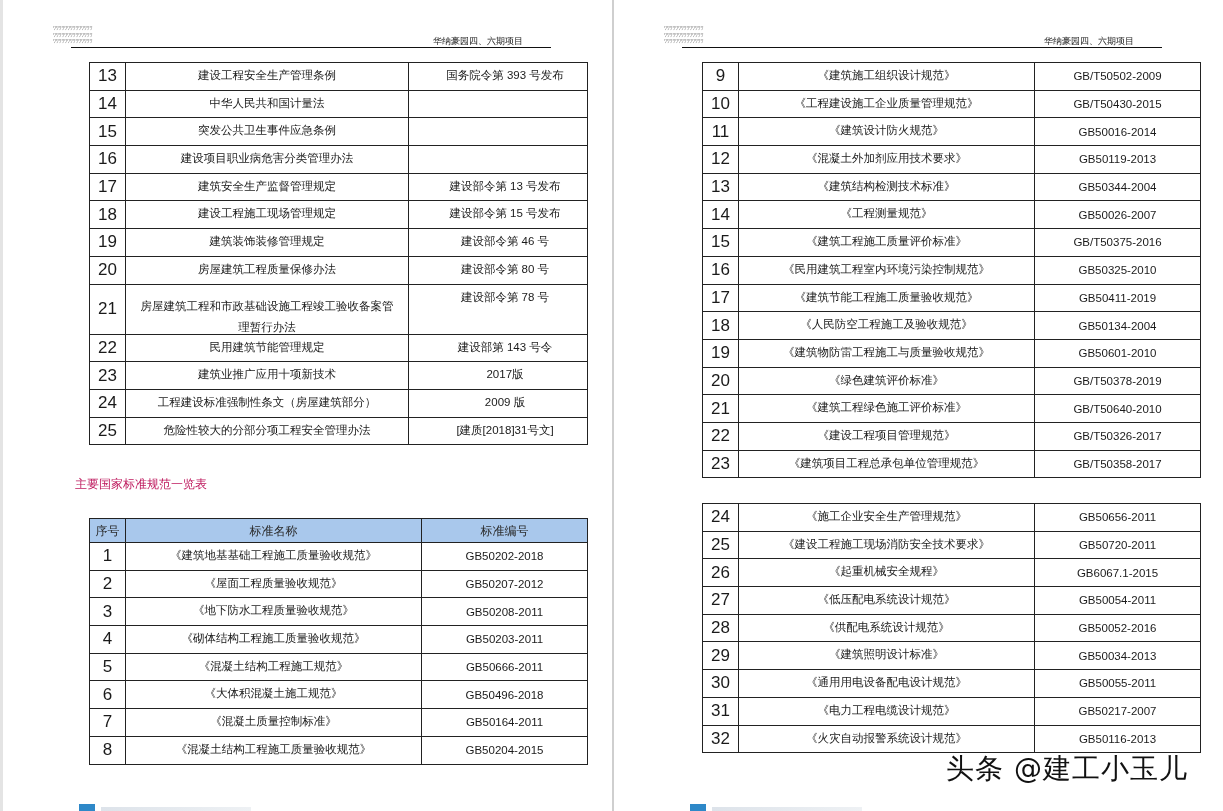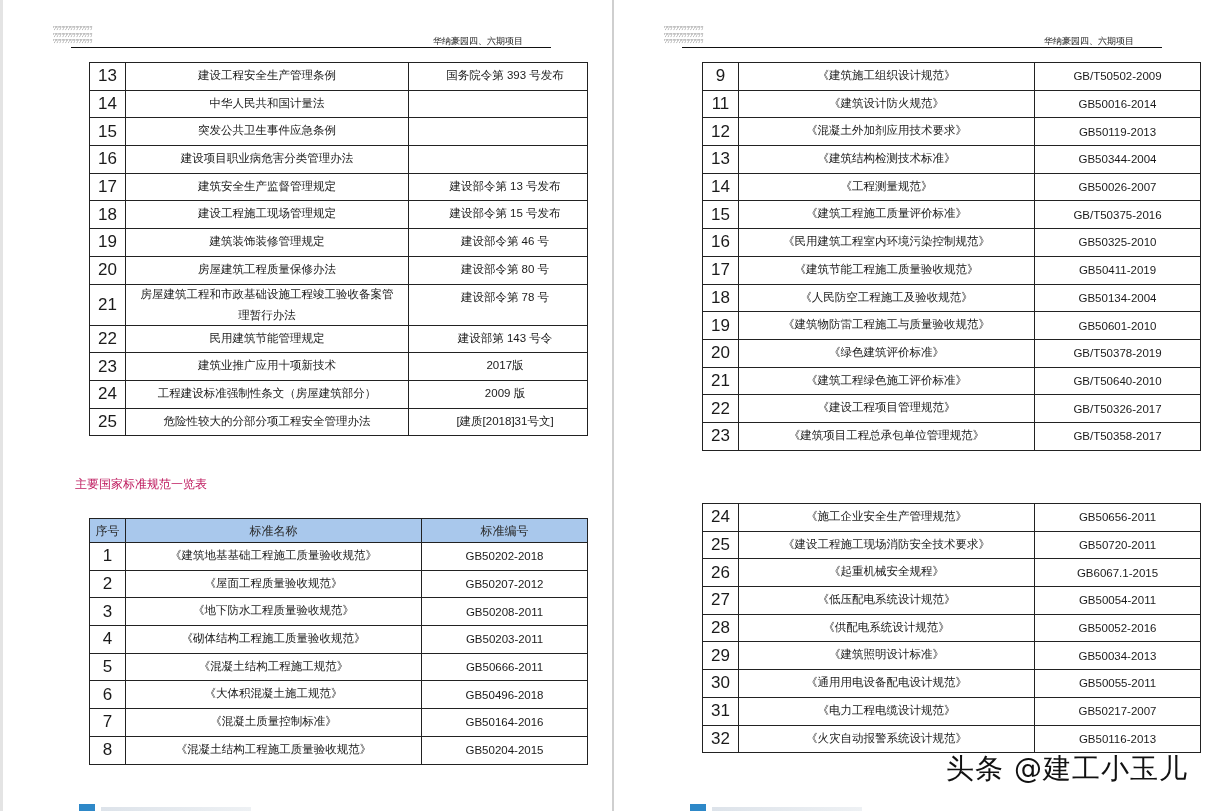--- a/index.html
+++ b/index.html
@@ -124,21 +124,21 @@
           <td>
             <div class="cell">房屋建筑工程质量保修办法</div>
           </td>
           <td class="code left-code">
             <div class="cell">建设部令第 80 号</div>
           </td>
         </tr>
         <tr class="tall">
           <td class="num">21</td>
           <td>
-            <div style="padding-top: 2px;">房屋建筑工程和市政基础设施工程竣工验收备案管</div>
+            <div style="padding-top: 14px;">房屋建筑工程和市政基础设施工程竣工验收备案管</div>
             <div style="padding-top: 7px;">理暂行办法</div>
           </td>
           <td class="code left-code">
             <div class="cell">建设部令第 78 号</div>
           </td>
         </tr>
         <tr>
           <td class="num">22</td>
           <td>
             <div class="cell">民用建筑节能管理规定</div>
@@ -246,21 +246,21 @@
           <td class="code">
             <div class="">GB50496-2018</div>
           </td>
         </tr>
         <tr>
           <td class="num">7</td>
           <td>
             <div class="cell">《混凝土质量控制标准》</div>
           </td>
           <td class="code">
-            <div class="">GB50164-2016</div>
+            <div class="">GB50164-2011</div>
           </td>
         </tr>
         <tr>
           <td class="num">8</td>
           <td>
             <div class="cell">《混凝土结构工程施工质量验收规范》</div>
           </td>
           <td class="code">
             <div class="">GB50204-2015</div>
           </td>
@@ -293,20 +293,29 @@
         <tr>
           <td class="num">9</td>
           <td>
             <div class="cell">《建筑施工组织设计规范》</div>
           </td>
           <td class="code">
             <div class="">GB/T50502-2009</div>
           </td>
         </tr>
         <tr>
+          <td class="num">10</td>
+          <td>
+            <div class="cell">《工程建设施工企业质量管理规范》</div>
+          </td>
+          <td class="code">
+            <div class="">GB/T50430-2015</div>
+          </td>
+        </tr>
+        <tr>
           <td class="num">11</td>
           <td>
             <div class="cell">《建筑设计防火规范》</div>
           </td>
           <td class="code">
             <div class="">GB50016-2014</div>
           </td>
         </tr>
         <tr>
           <td class="num">12</td>

